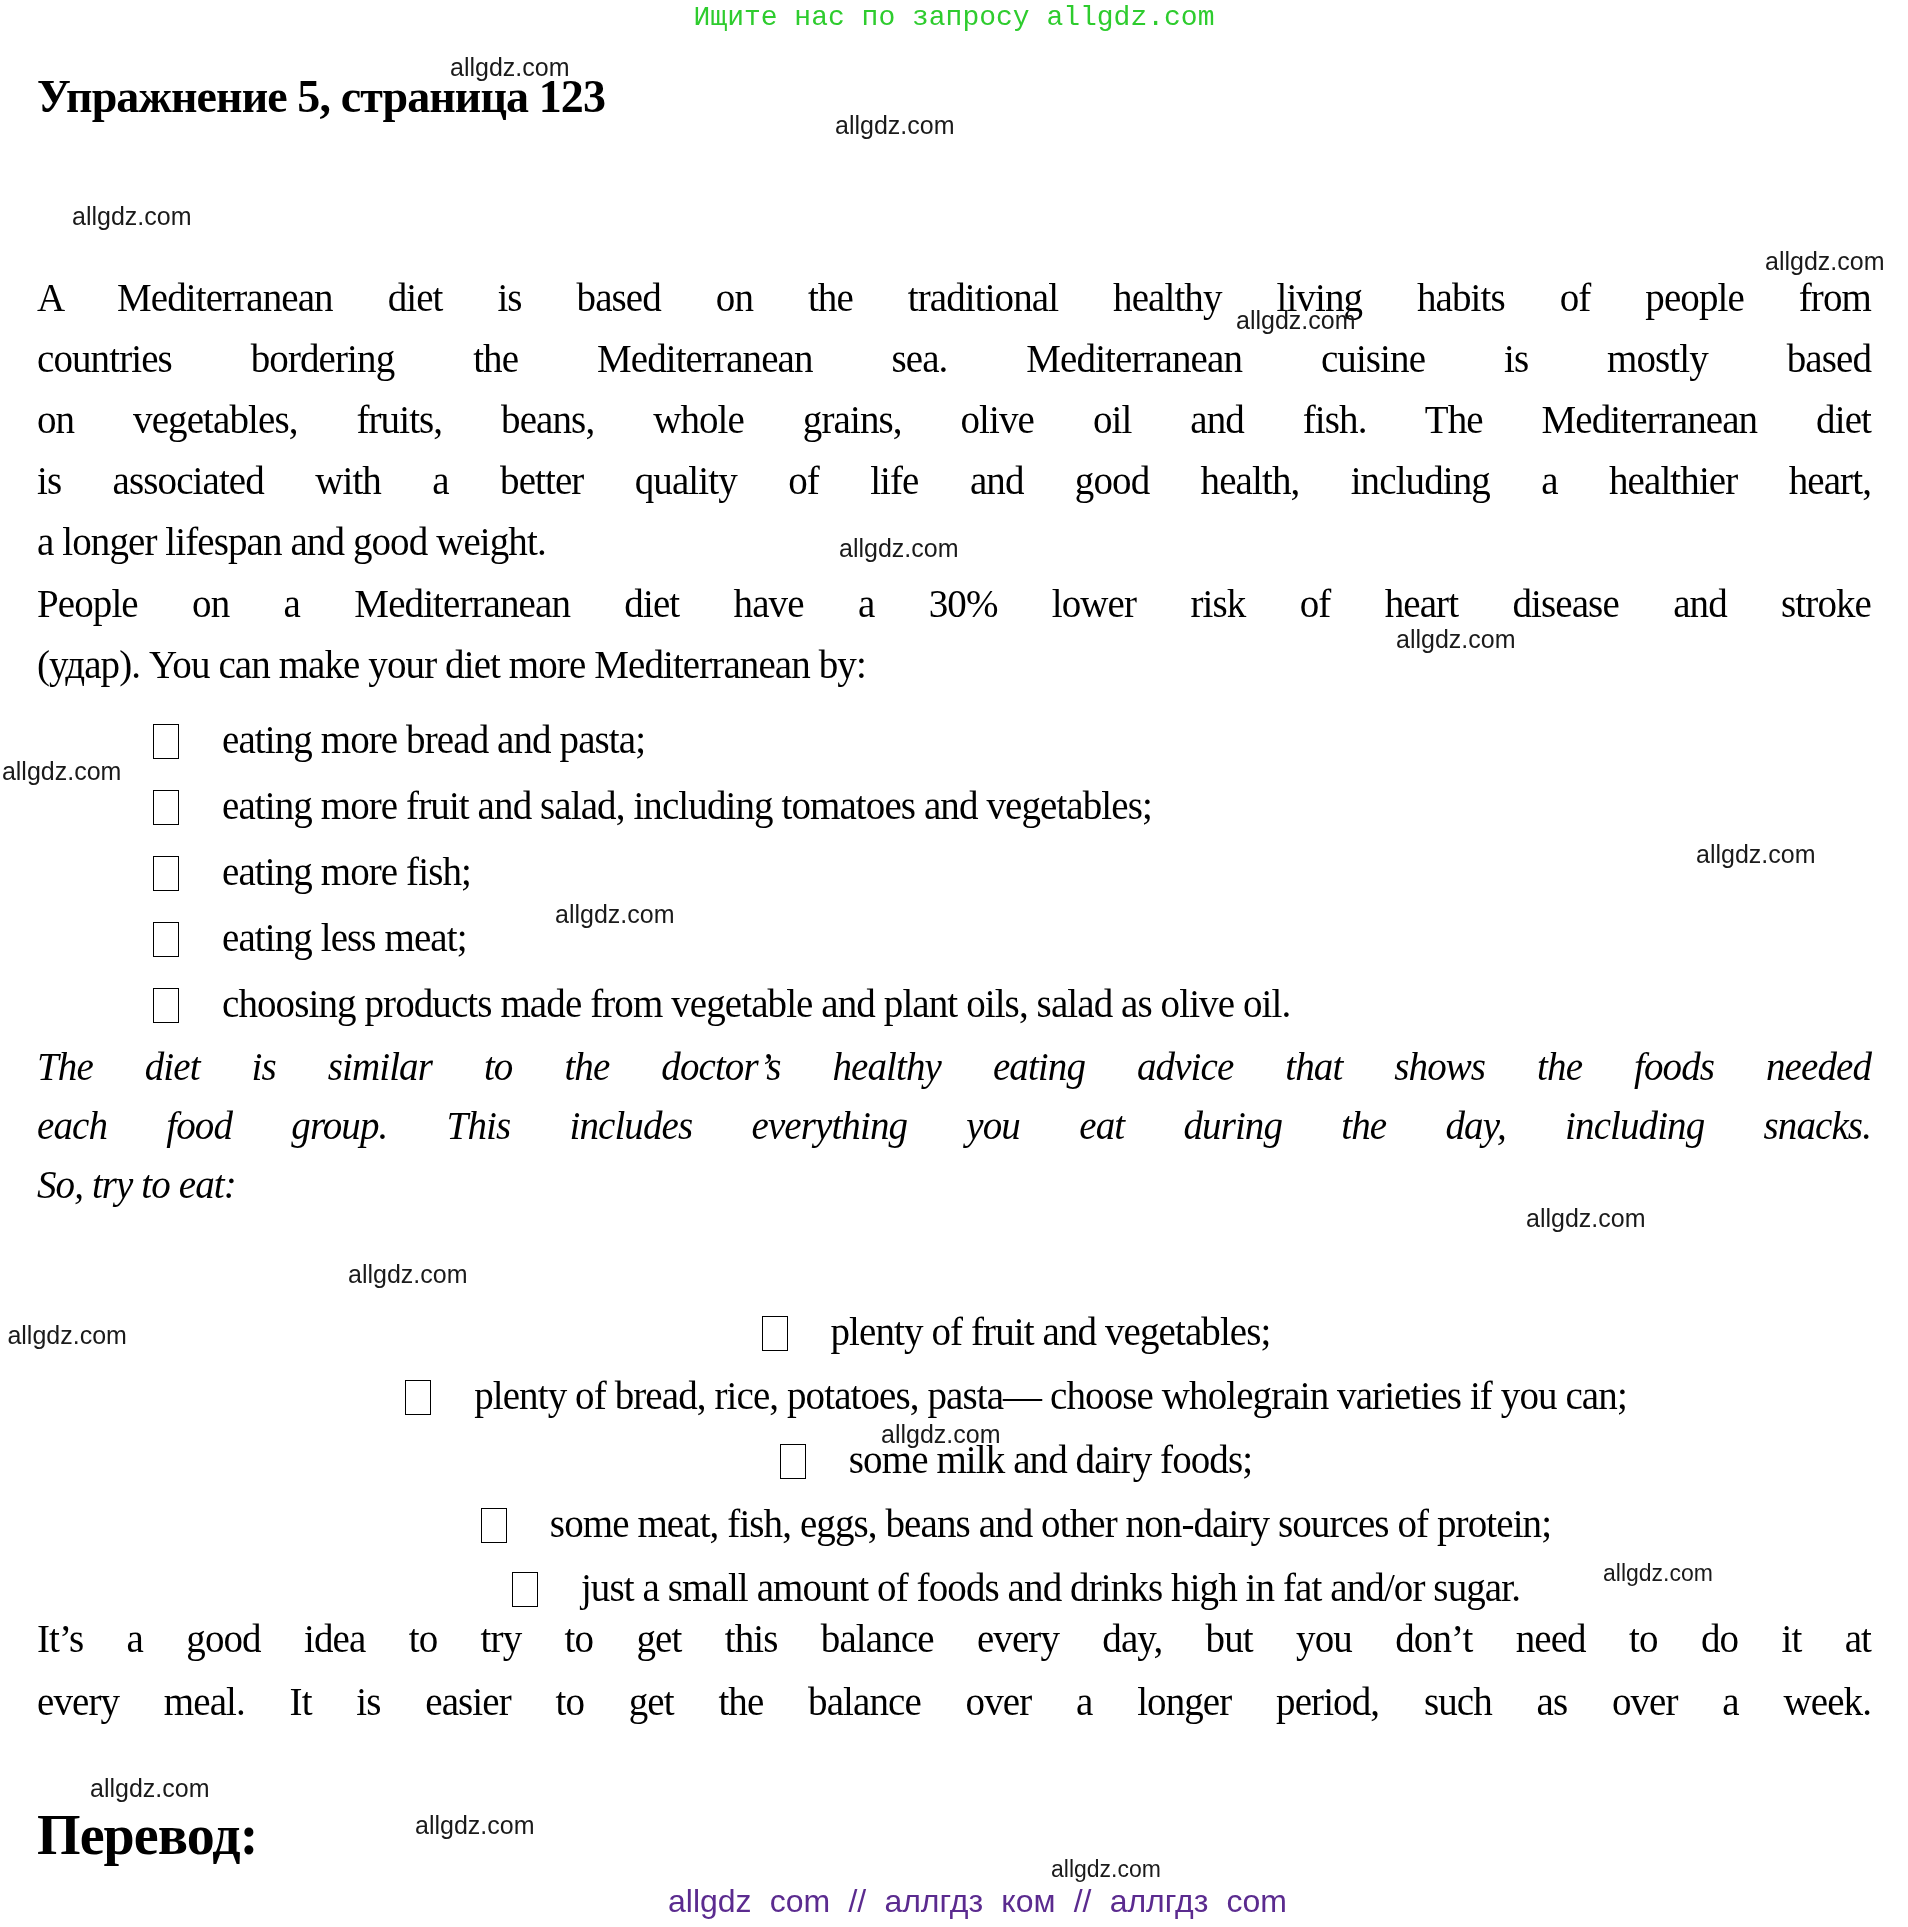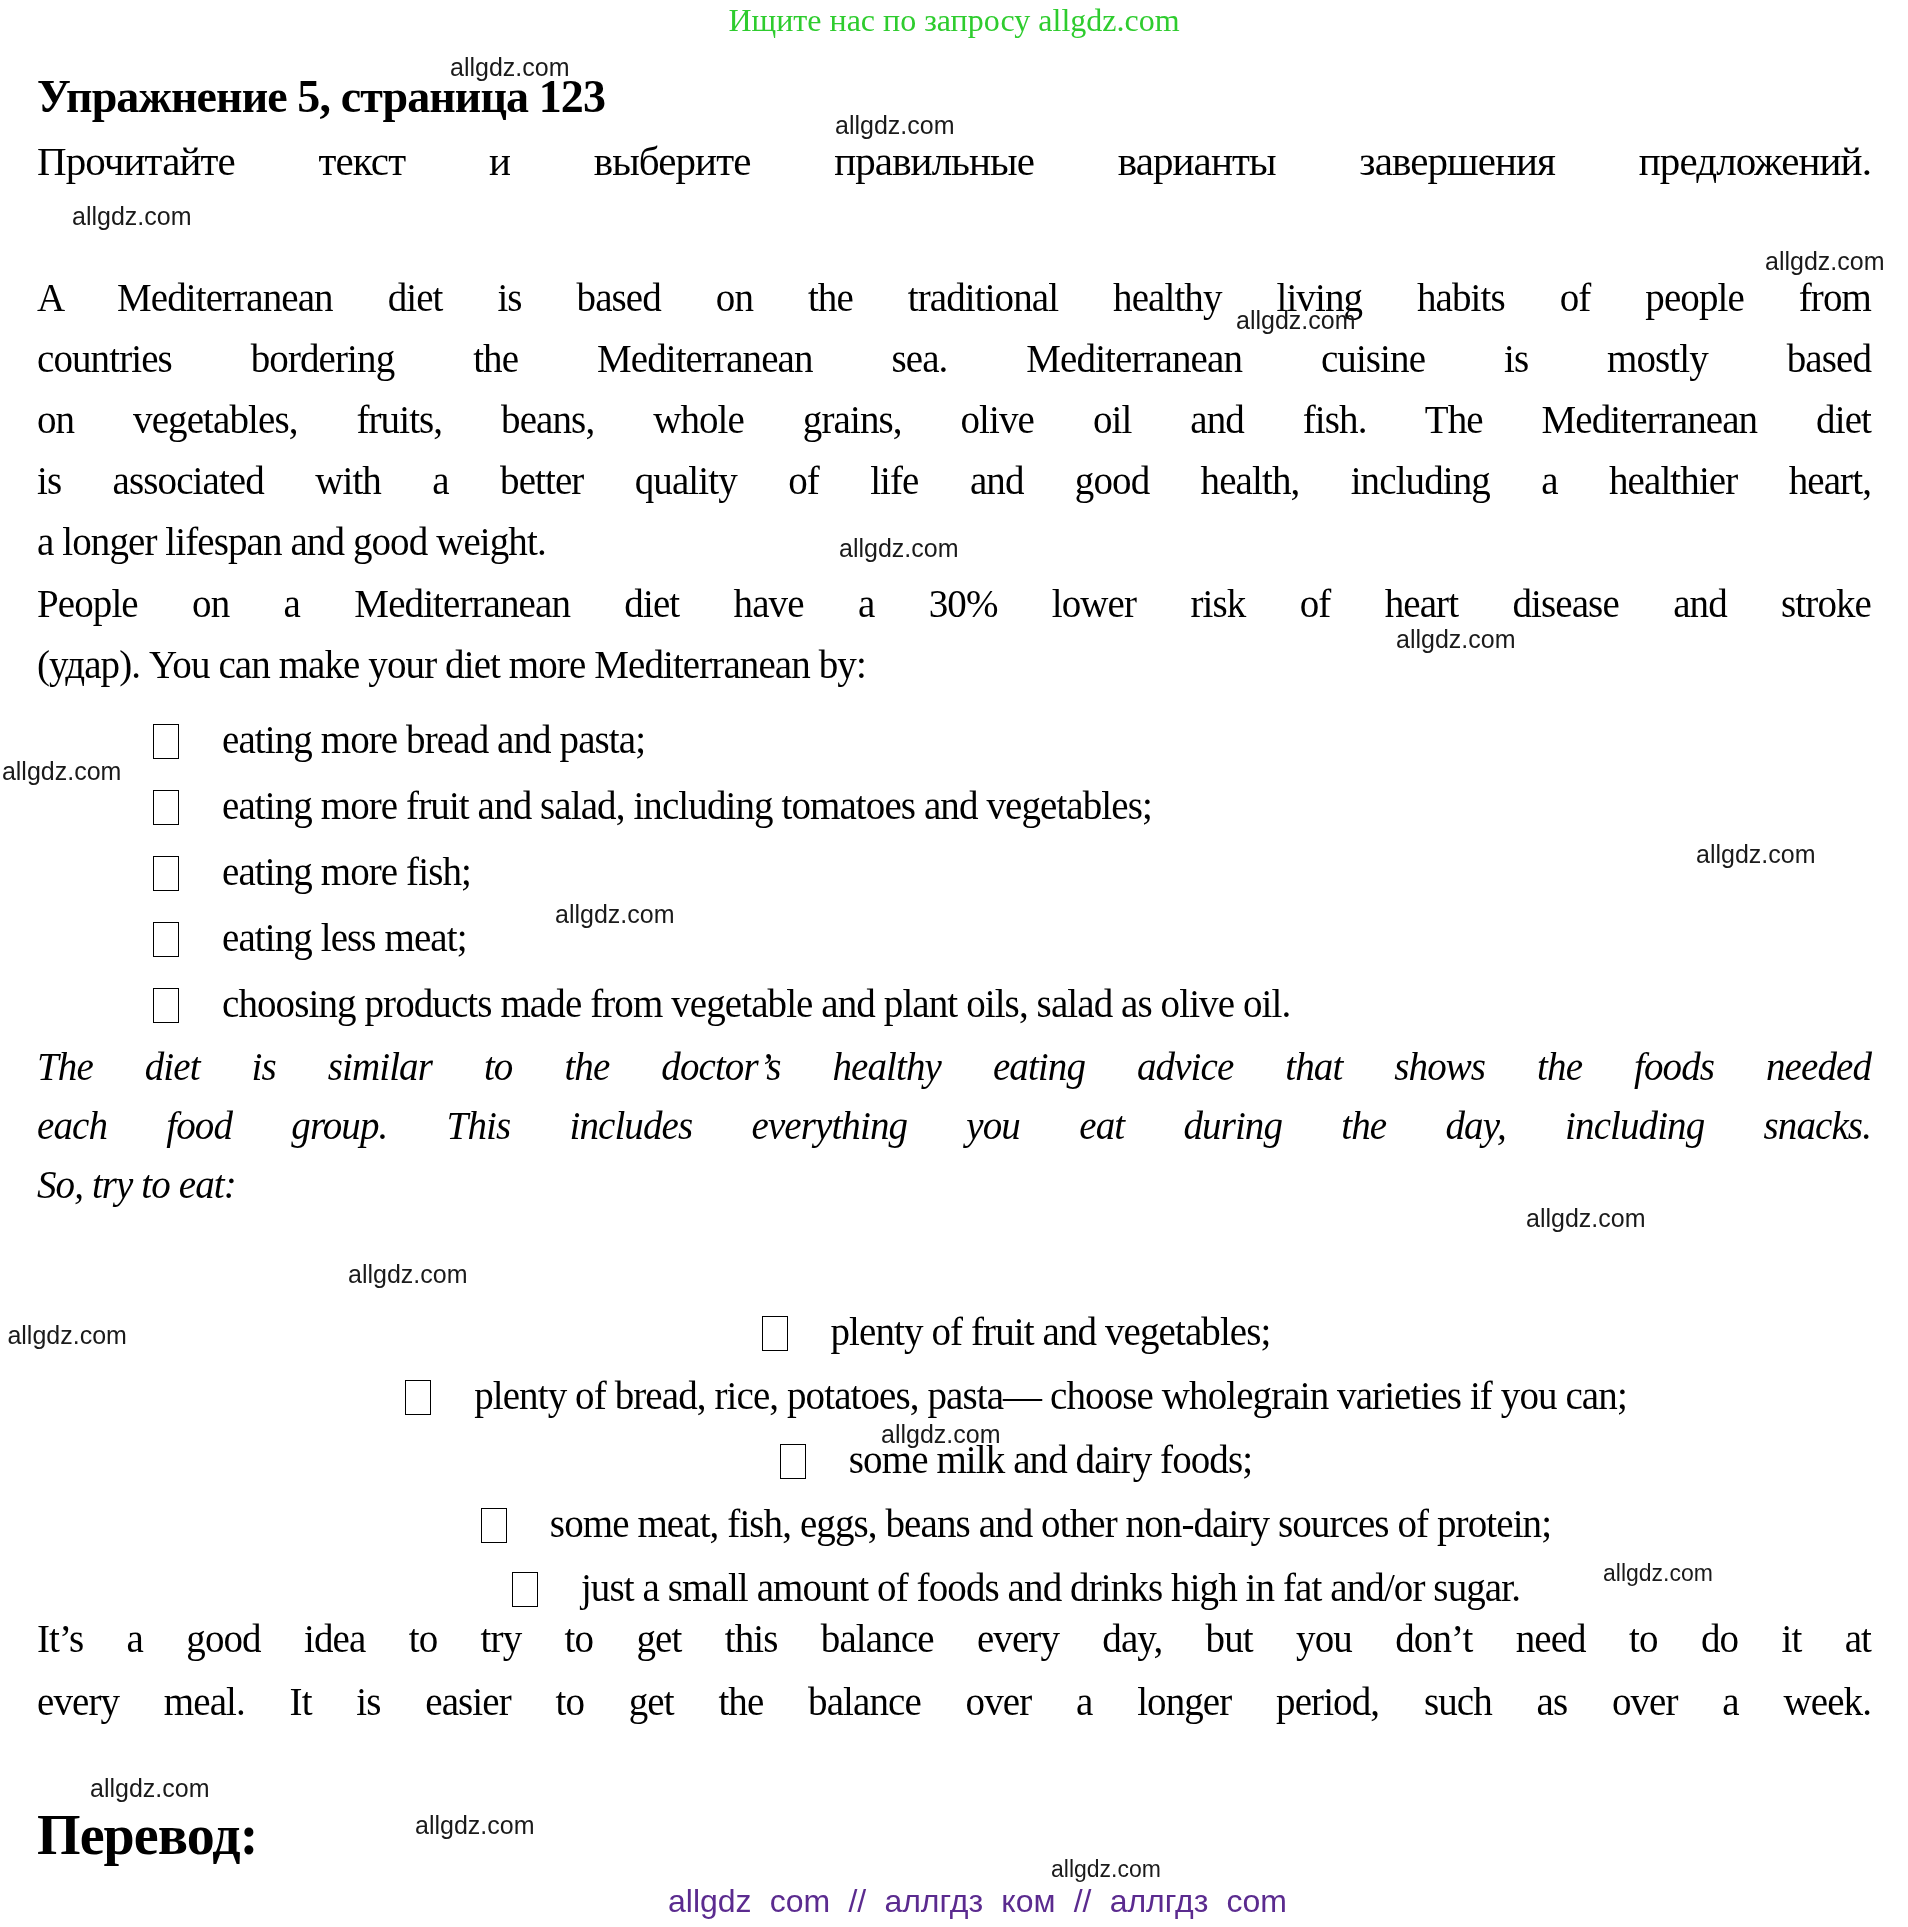--- a/index.html
+++ b/index.html
@@ -18,22 +18,22 @@
     overflow: hidden;
     font-family: "Liberation Serif", serif;
     color: var(--ink);
   }
   
   .banner {
     position: absolute;
     top: 1.9px; left: 0;
     width: 100%;
     text-align: center;
-    font-family: Liberation Serif, serif;
-    font-size: 32px;
+    font-family: Liberation Mono, monospace;
+    font-size: 28px;
     color: var(--banner-green);
   }
   
   .title {
     position: absolute;
     left: 37px; top: 70px;
     font-size: 46px;
     font-weight: bold;
     letter-spacing: -0.9px;
     white-space: nowrap;
@@ -110,21 +110,20 @@
 </style>
 </head>
 <body>
 
 <div class="page">
 
   <div class="banner">Ищите нас по запросу allgdz.com</div>
 
   <div class="title">Упражнение 5, страница 123</div>
 
-  <div class="subtitle">Прочитайте текст и выберите правильные варианты завершения предложений.</div>
 
   <div class="para" style="top:267px">
     <div class="ln j">A Mediterranean diet is based on the traditional healthy living habits of people from</div>
     <div class="ln j">countries bordering the Mediterranean sea. Mediterranean cuisine is mostly based</div>
     <div class="ln j">on vegetables, fruits, beans, whole grains, olive oil and fish. The Mediterranean diet</div>
     <div class="ln j">is associated with a better quality of life and good health, including a healthier heart,</div>
     <div class="ln l">a longer lifespan and good weight.</div>
   </div>
 
   <div class="para" style="top:573px">

